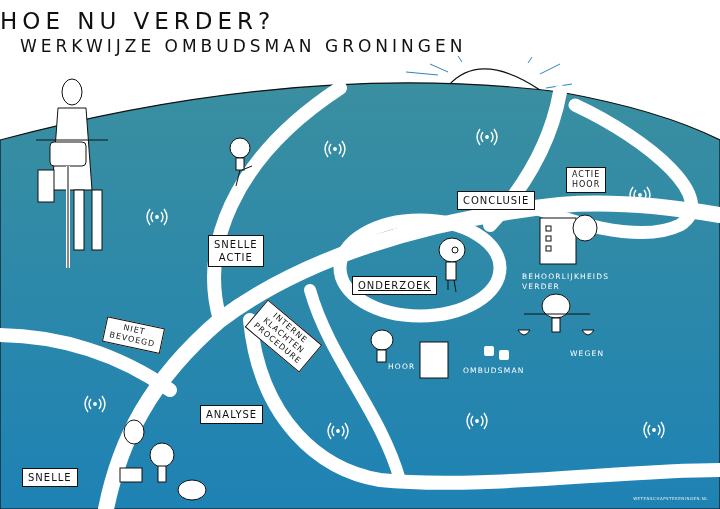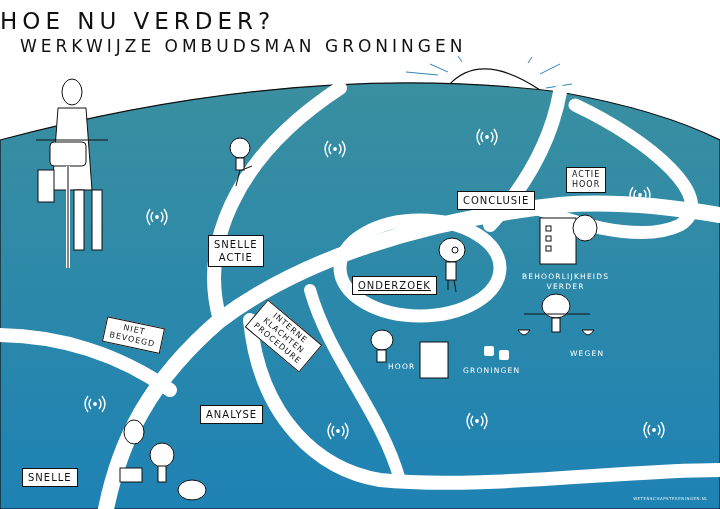--- a/index.html
+++ b/index.html
@@ -2,21 +2,21 @@
 <html><head>
 <meta charset="utf-8">
 <style>
   html, body { margin: 0; padding: 0; background: #ffffff; }
   body { width: 720px; height: 509px; position: relative; overflow: hidden; font-family: "DejaVu Sans", sans-serif; }
   .title { position: absolute; left: 0; width: 703px; text-align: left; color: #111; letter-spacing: 3px; font-family: "DejaVu Sans", sans-serif; }
   .title.main { top: 8px; font-size: 23px; letter-spacing: 5px; }
   .title.sub { top: 36px; font-size: 17px; letter-spacing: 4px; padding-left: 20px; }
   svg.scene { position: absolute; left: 0; top: 0; }
   .sign { position: absolute; background: #fff; border: 1.5px solid #111; color: #111; font-size: 10px; letter-spacing: 1px; text-align: center; line-height: 13px; padding: 2px 5px; font-family: "DejaVu Sans", sans-serif; }
-  .lbl { position: absolute; color: #ffffff; font-size: 7.5px; letter-spacing: 1.2px; text-align: center; line-height: 10px; font-family: "DejaVu Sans", sans-serif; }
+  .lbl { position: absolute; color: #ffffff; font-size: 7.5px; letter-spacing: 1.2px; line-height: 10px; font-family: "DejaVu Sans", sans-serif; }
   .credit { position: absolute; right: 12px; bottom: 8px; color: #e6f2f8; font-size: 4px; letter-spacing: 0.5px; }
   .wifi { position: absolute; width: 22px; height: 22px; }
 </style>
 </head>
 <body>
 
 <svg class="scene" width="720" height="509" viewBox="0 0 720 509">
   <defs>
     <linearGradient id="hillGrad" x1="0" y1="0" x2="0" y2="1">
       <stop offset="0" stop-color="#3A8FA0"></stop>
@@ -138,21 +138,21 @@
   <div>PROCEDURE</div>
 </div>
 <div class="sign" style="left:352px;top:276px;text-decoration:underline;">ONDERZOEK</div>
 <div class="sign" style="left:457px;top:191px;">CONCLUSIE</div>
 <div class="sign" style="left:566px;top:167px;font-size:8px;line-height:10px;">
   <div>ACTIE</div>
   <div>HOOR</div>
 </div>
 
 <div class="lbl" style="left:388px;top:362px;">HOOR</div>
-<div class="lbl" style="left:463px;top:366px;">GRONINGEN</div>
+<div class="lbl" style="left:463px;top:366px;">OMBUDSMAN</div>
 <div class="lbl" style="left:531px;top:349px;margin-left:39px;">WEGEN</div>
 <div class="lbl" style="left:522px;top:272px;">
   <div>BEHOORLIJKHEIDS</div>
   <div>VERDER</div>
 </div>
 
 <svg class="wifi" style="left:146px;top:206px;" viewBox="0 0 22 22">
     <g fill="none" stroke="#fff" stroke-width="1.4">
       <path d="M7 6 Q3 11 7 16"></path>
       <path d="M15 6 Q19 11 15 16"></path>

